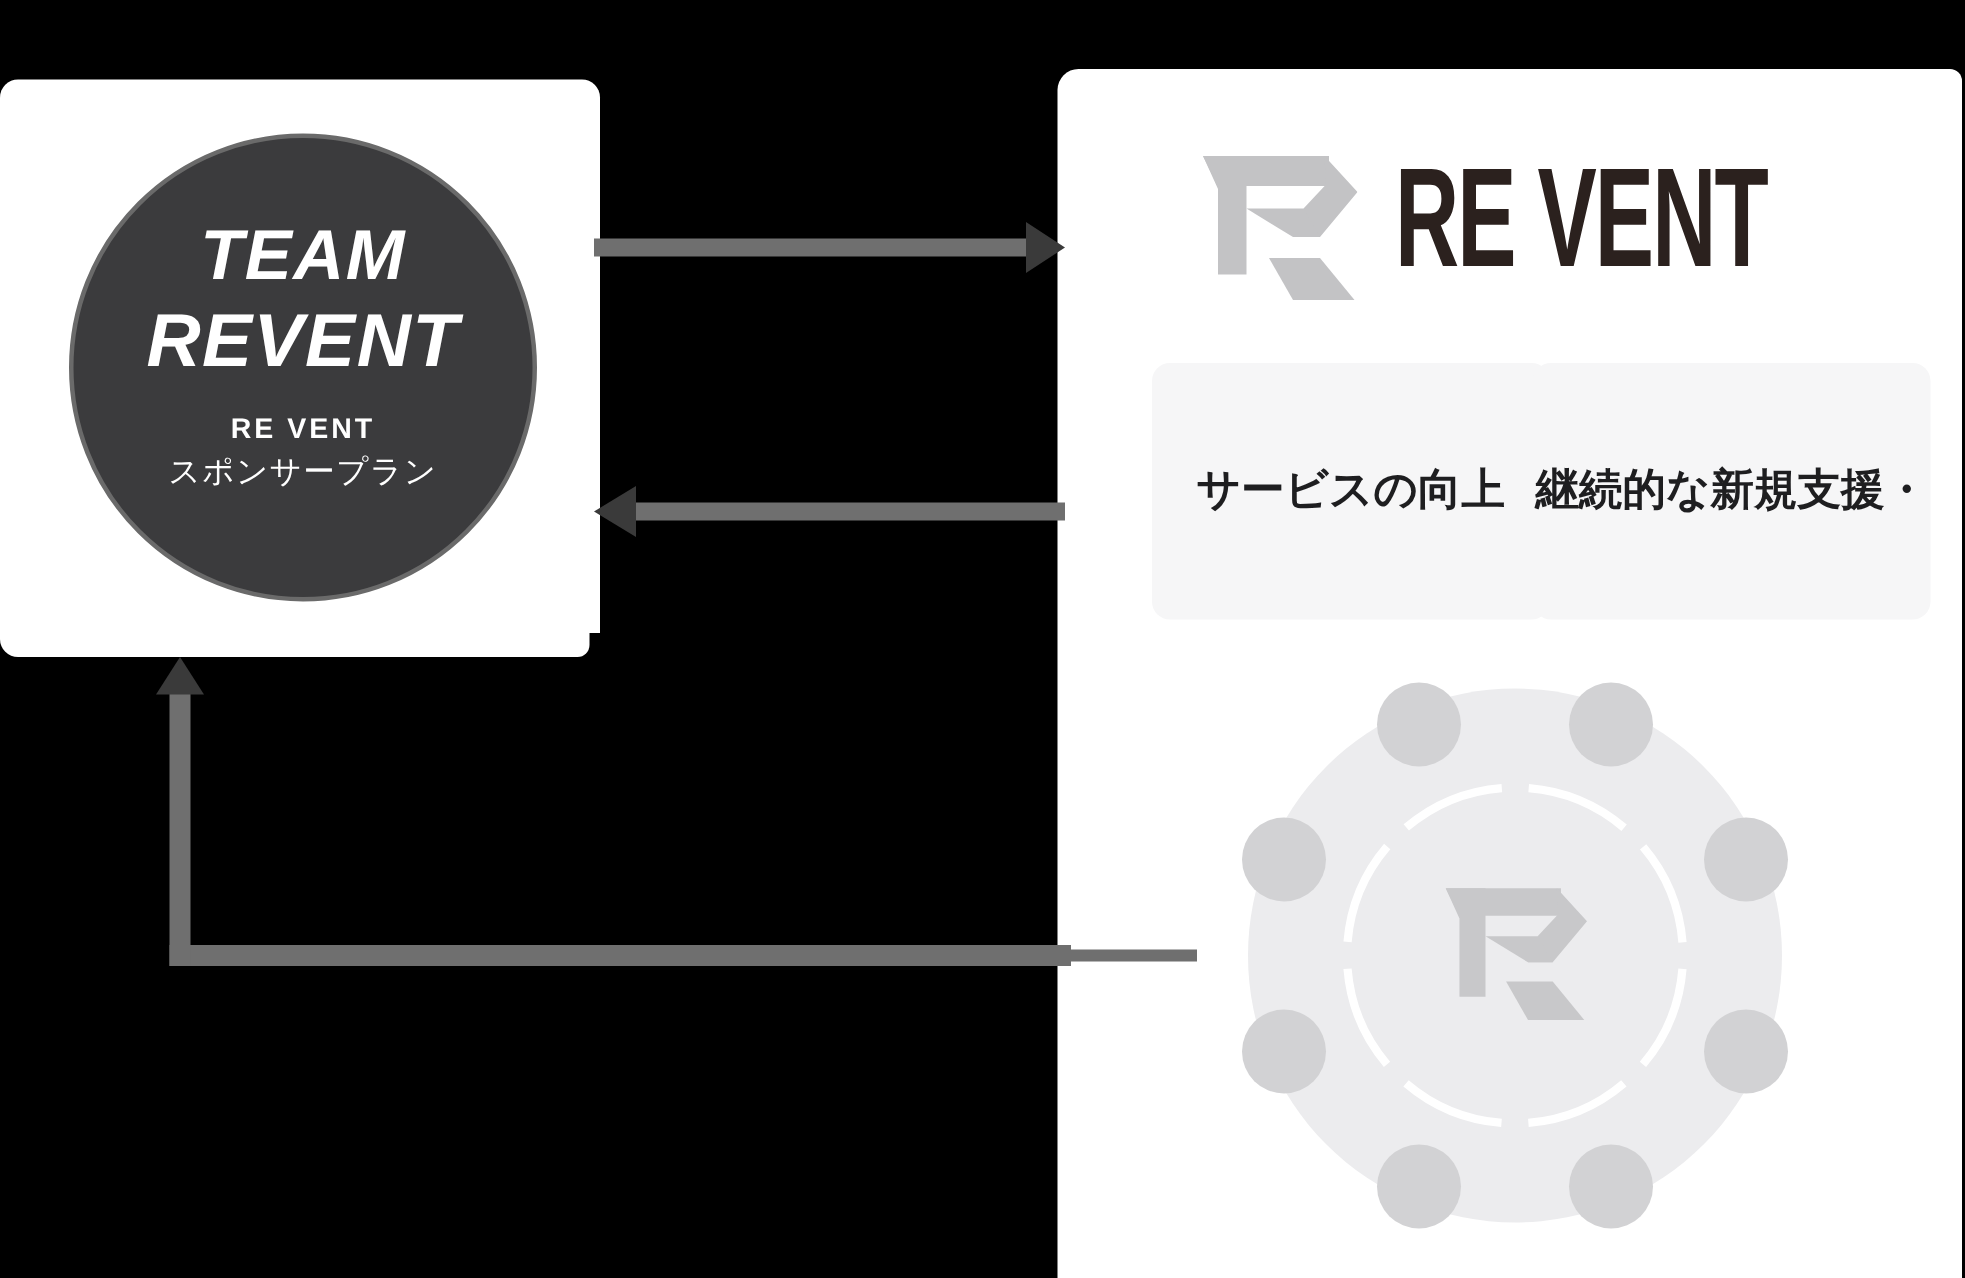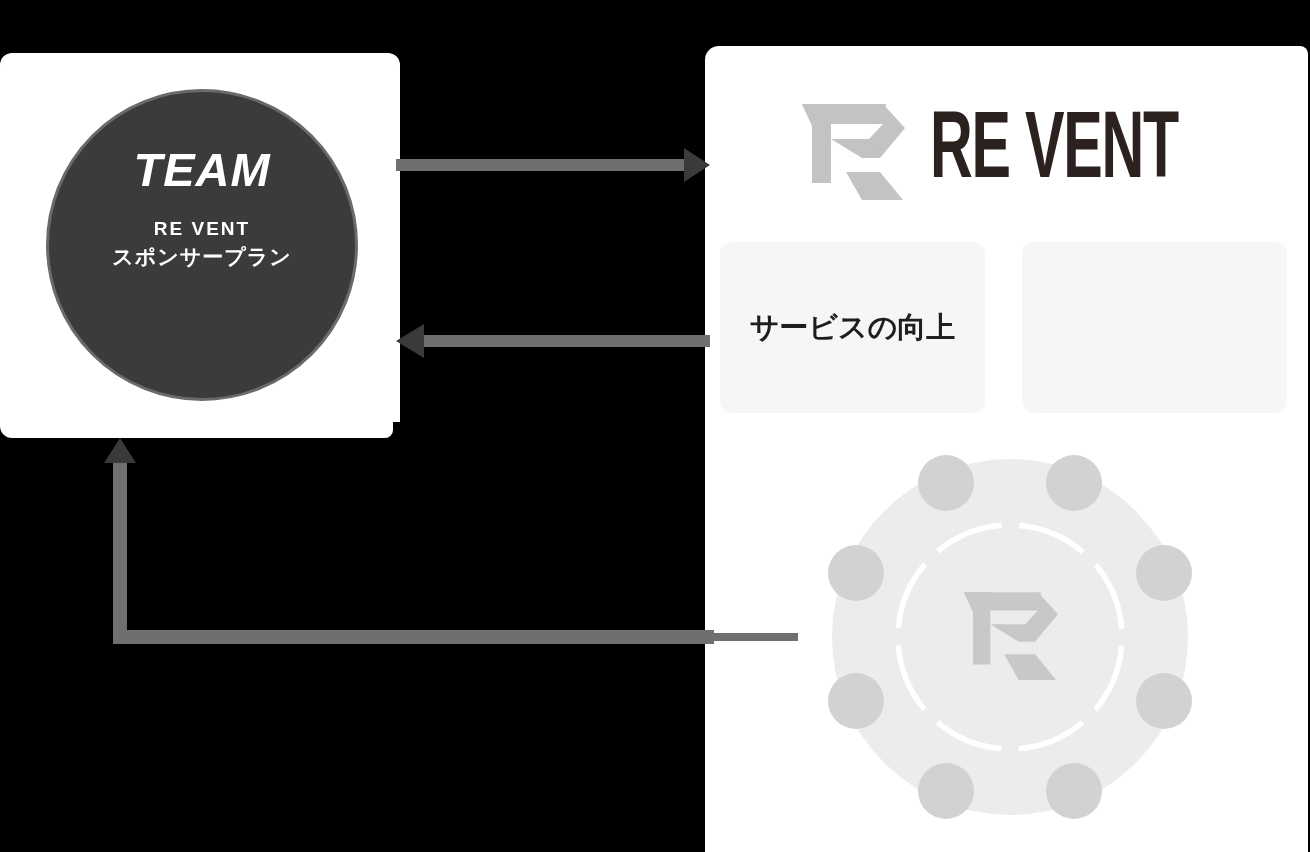--- a/index.html
+++ b/index.html
@@ -17,52 +17,53 @@
     background:var(--c-card_bg);border-radius:12px 12px 0 0;}
   .left-card-foot{position:absolute;left:0;top:376px;width:393px;height:16px;
     background:var(--c-card_bg);border-radius:0 0 8px 12px;}
   .badge{position:absolute;left:46px;top:43px;width:306px;height:306px;border-radius:50%;
     background:var(--c-badge_bg);border:3px solid var(--c-badge_border);
     color:var(--c-badge_text);text-align:center;box-sizing:content-box;}
   .badge-inner{position:absolute;left:0;top:50px;width:100%;}
   .badge-line1{font-style:italic;font-weight:bold;font-size:47px;line-height:56px;letter-spacing:1px;}
   .badge-line2{font-style:italic;font-weight:bold;font-size:50px;line-height:58px;letter-spacing:1px;}
   .badge-sub1{margin-top:18px;font-weight:bold;font-size:19px;line-height:26px;letter-spacing:2px;}
-  .badge-sub2{font-weight:bold;font-size:21px;line-height:30px;letter-spacing:1px;}
+  .badge-sub2{font-weight:normal;font-size:21px;line-height:30px;letter-spacing:1px;}
   
   .right-card{position:absolute;left:705px;top:0;width:603px;height:823px;
     background:var(--c-card_bg);border-radius:14px 8px 14px 14px;}
   .logo-mark{position:absolute;left:800px;top:58px;}
   .logo-text{position:absolute;left:930px;top:52px;font-weight:bold;font-size:94px;line-height:94px;
     letter-spacing:-2px;color:var(--c-logo_text);transform:scaleX(0.63);transform-origin:left top;
     white-space:nowrap;}
   .benefit-box{position:absolute;top:196px;width:265px;height:171px;border-radius:12px;
     background:var(--c-benefit_box_bg);display:flex;align-items:center;justify-content:center;
     text-align:center;color:var(--c-benefit_text);font-weight:bold;font-size:29px;line-height:41px;}
-  .benefit-box.b1{left:720px;}
+  .benefit-box.b1{left:768px;}
   .benefit-box.b2{left:1022px;}
   
   .wheel-big{position:absolute;left:832px;top:413px;width:356px;height:356px;border-radius:50%;
     background:var(--c-wheel_circle);}
   .wheel-ring{position:absolute;left:890px;top:471px;}
   .member{position:absolute;width:56px;height:56px;border-radius:50%;background:var(--c-wheel_member);}
   .wheel-mark{position:absolute;left:962px;top:546px;}
   
   .arrows{position:absolute;left:0;top:0;width:1310px;height:852px;pointer-events:none;}
 </style>
 </head>
 <body>
 
 <div class="stage">
 
   <div class="left-card-main"></div>
   <div class="left-card-foot"></div>
   <div class="badge">
     <div class="badge-inner">
       <div class="badge-line1">TEAM</div>
+      <div class="badge-line2">REVENT</div>
       <div class="badge-sub1">RE VENT</div>
       <div class="badge-sub2">スポンサープラン</div>
     </div>
   </div>
 
   <div class="right-card"></div>
 
   <svg class="logo-mark" width="105" height="98" viewBox="0 0 105 98">
     <g fill="var(--c-logo_mark)">
       <polygon points="2,0 86,0 86,20 12,20"></polygon>
@@ -72,20 +73,21 @@
       <polygon points="46,68 80,68 103,96 62,96"></polygon>
     </g>
   </svg>
   <div class="logo-text">RE VENT</div>
 
   <div class="benefit-box b1">
     <div>サービスの向上</div>
   </div>
   <div class="benefit-box b2">
     <div>
+      <div>継続的な新規支援・</div>
     </div>
   </div>
 
   <div class="wheel-big"></div>
   <svg class="wheel-ring" width="240" height="240" viewBox="0 0 240 240">
     <circle cx="120" cy="120" r="112" fill="none" stroke="var(--c-wheel_ring)" stroke-width="5.5" stroke-dasharray="70 17.96" stroke-dashoffset="79"></circle>
   </svg>
   <div class="member" style="left:1136px;top:627px"></div>
   <div class="member" style="left:1046px;top:717px"></div>
   <div class="member" style="left:918px;top:717px"></div>

